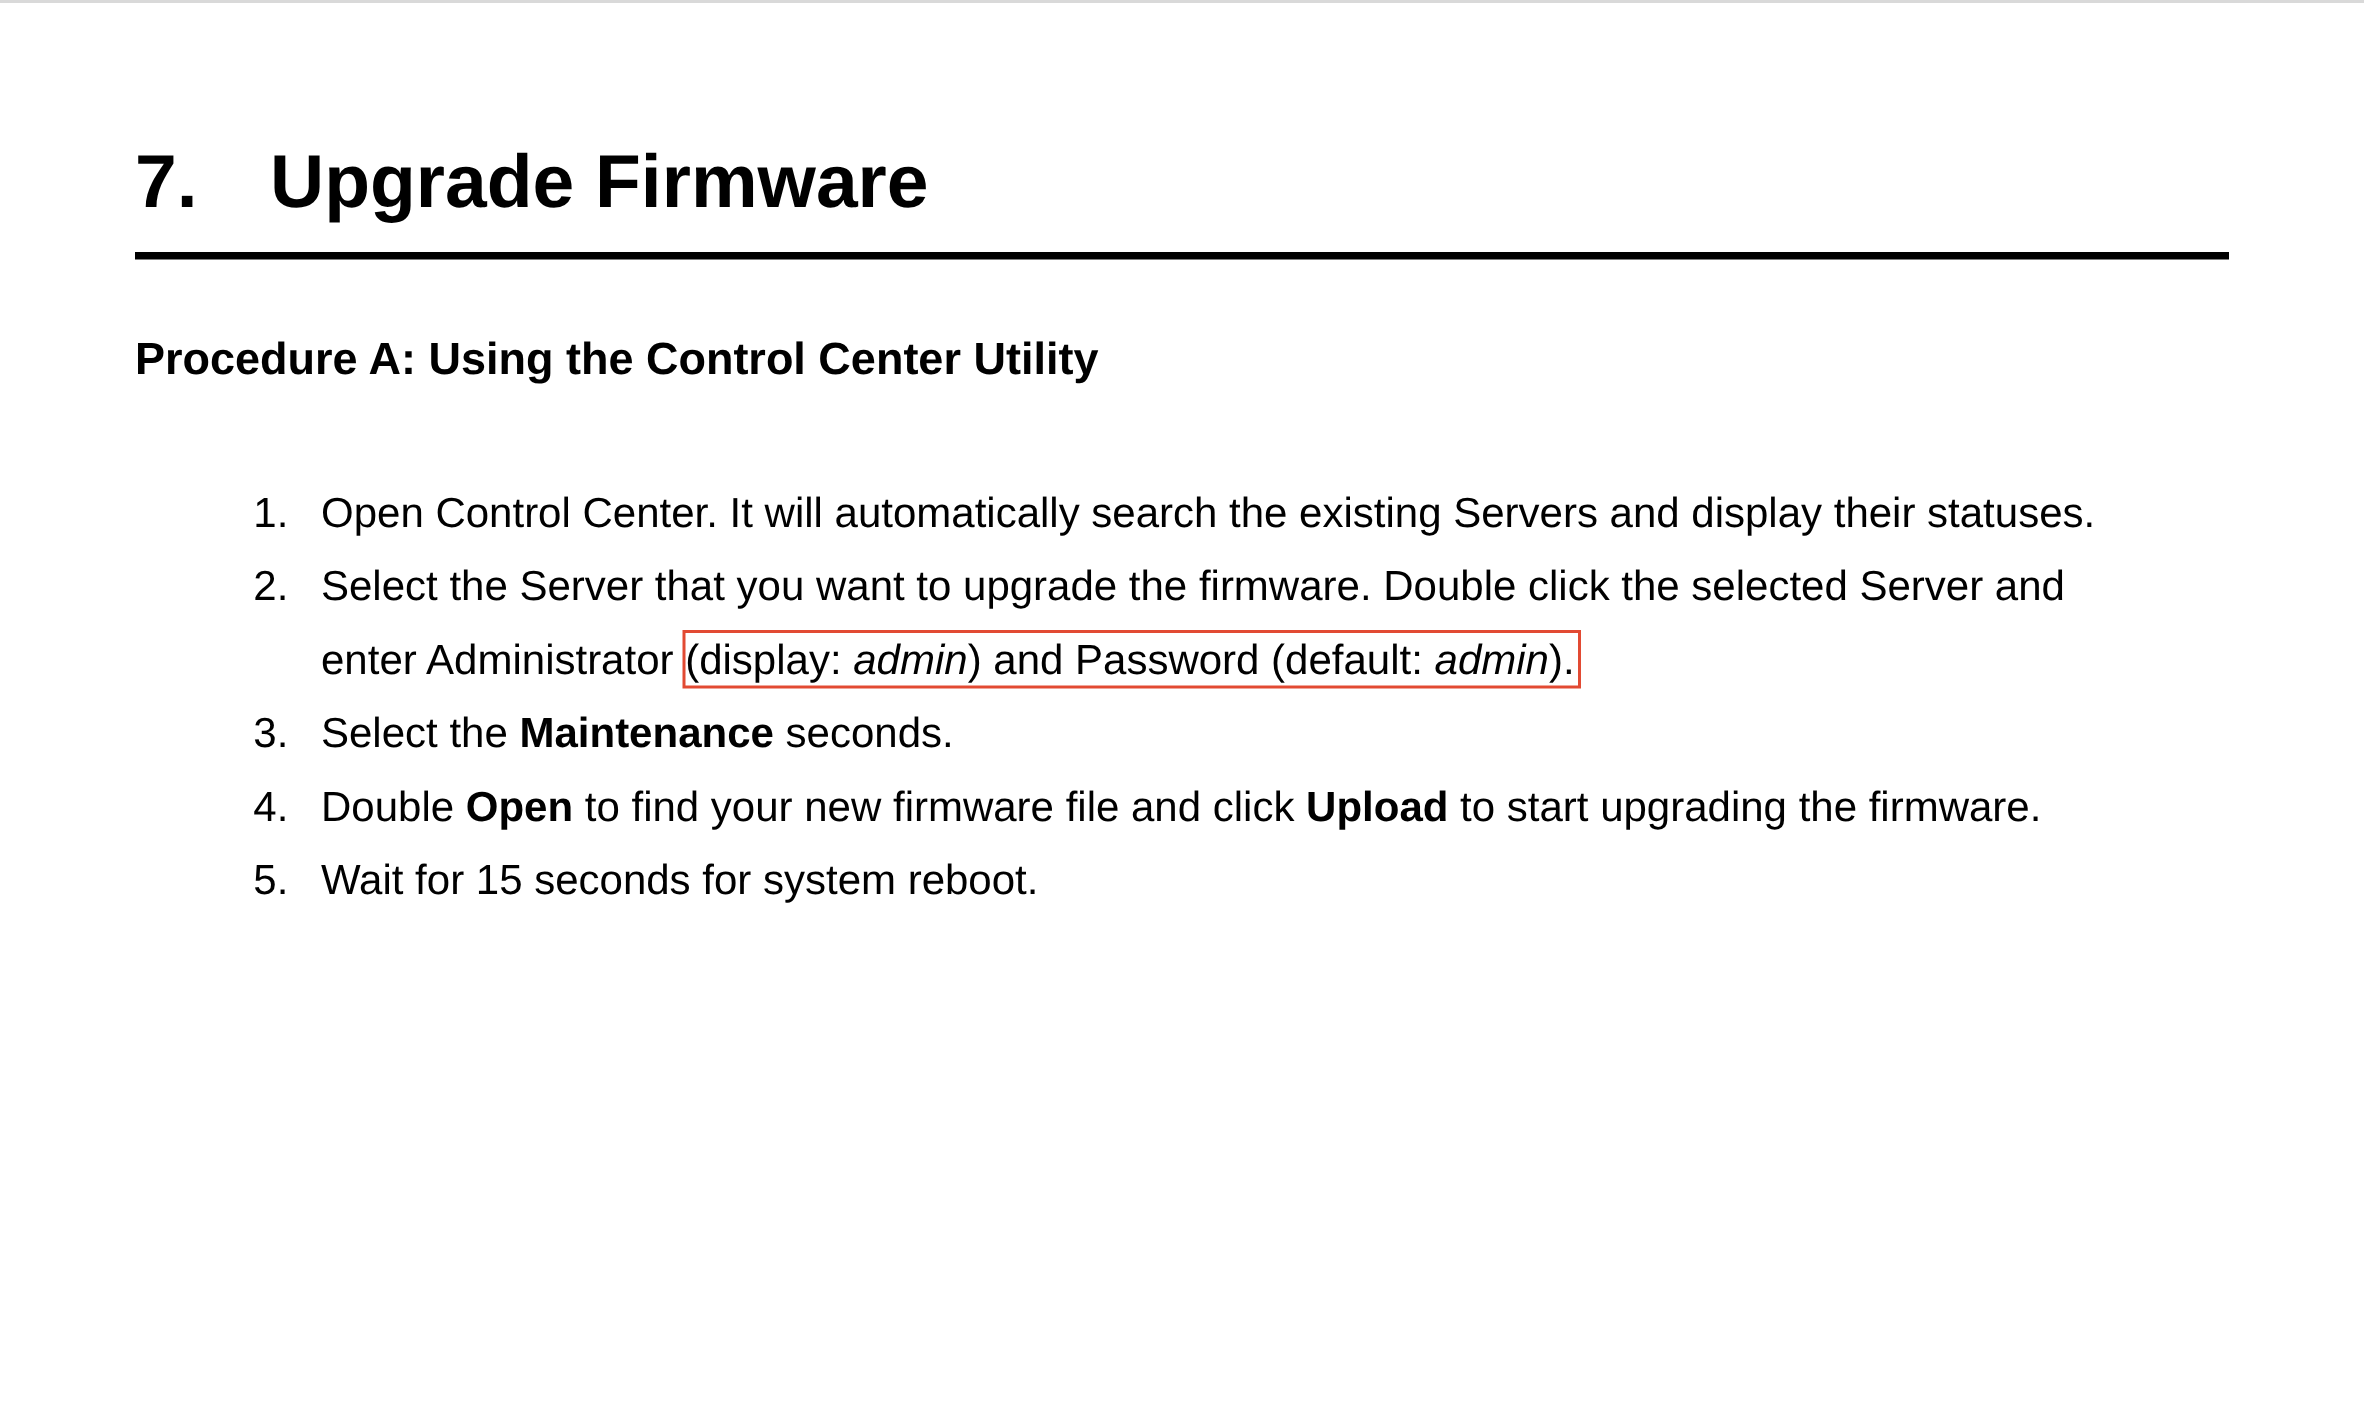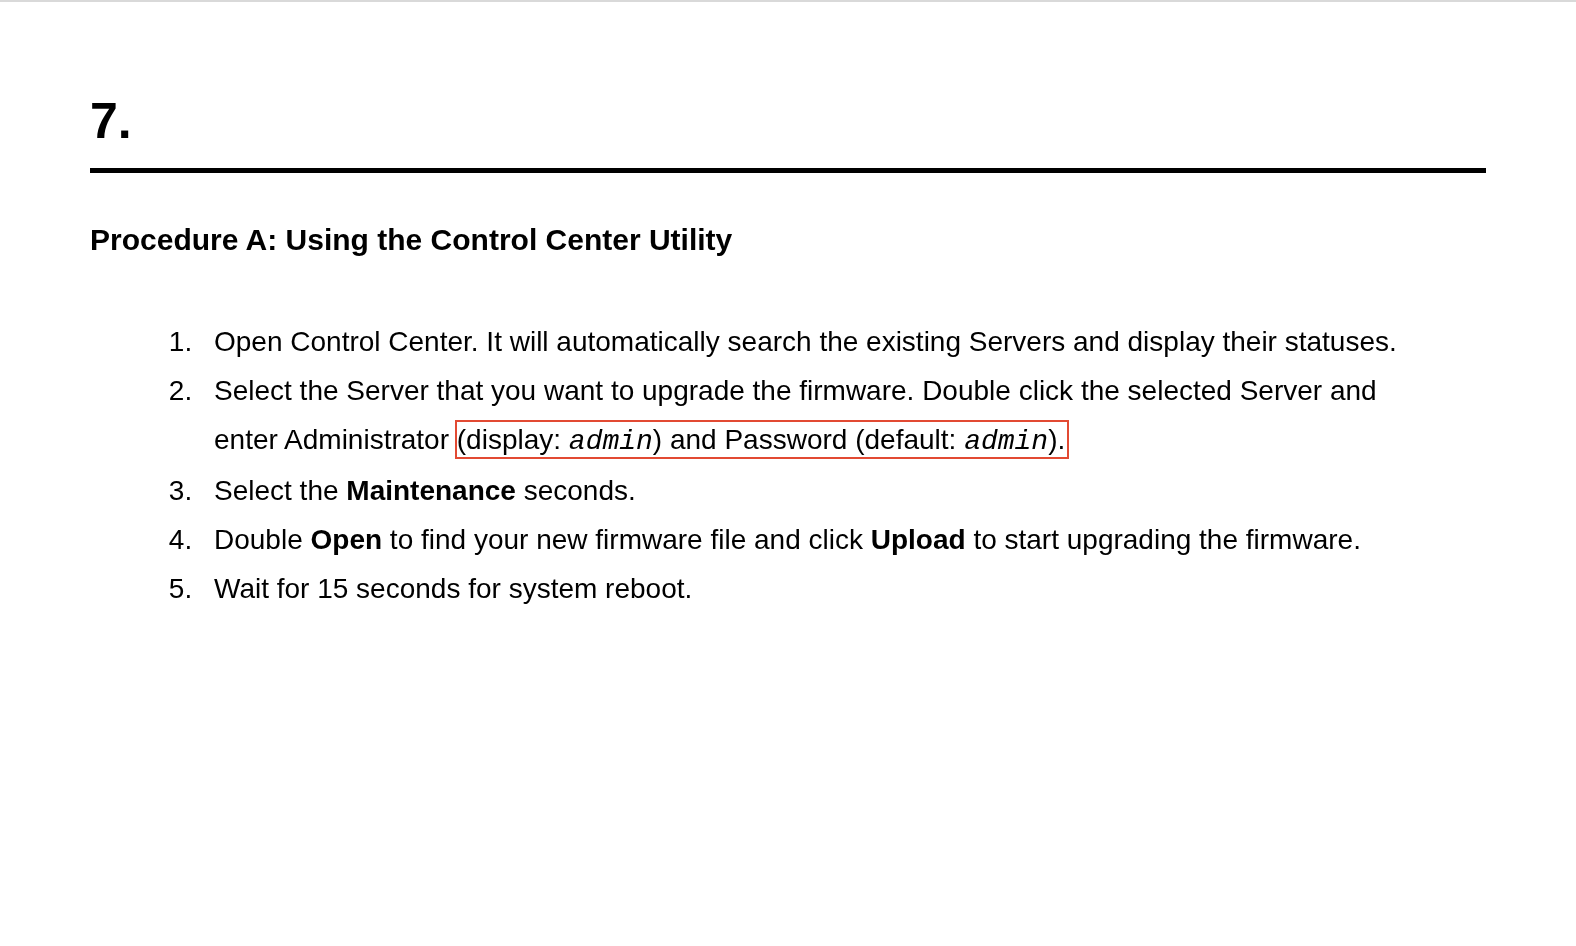--- a/index.html
+++ b/index.html
@@ -52,35 +52,35 @@
   }
   ol.steps li {
     padding-left: 14px;
     margin-bottom: 0px;
   }
   .bold {
     font-weight: bold;
   }
   .italic {
     font-style: italic;
-    font-family: Liberation Mono, monospace;
   }
   .highlight-box {
     border: 2px solid #e24a33;
     padding: 2px 2px 2px 0px;
     margin-left: -2px;
   }
 </style>
 </head>
 <body>
 
 <div class="page">
 
   <h1 class="chapter-heading">
     <span class="chapter-number">7.</span>
+    <span class="chapter-title">Upgrade Firmware</span>
   </h1>
 
 
   <h2 class="procedure-heading">Procedure A: Using the Control Center Utility</h2>
 
   <ol class="steps">
     <li>
       <span>Open Control Center. It will automatically search the existing Servers and display their statuses.</span>
     </li>
     <li>

